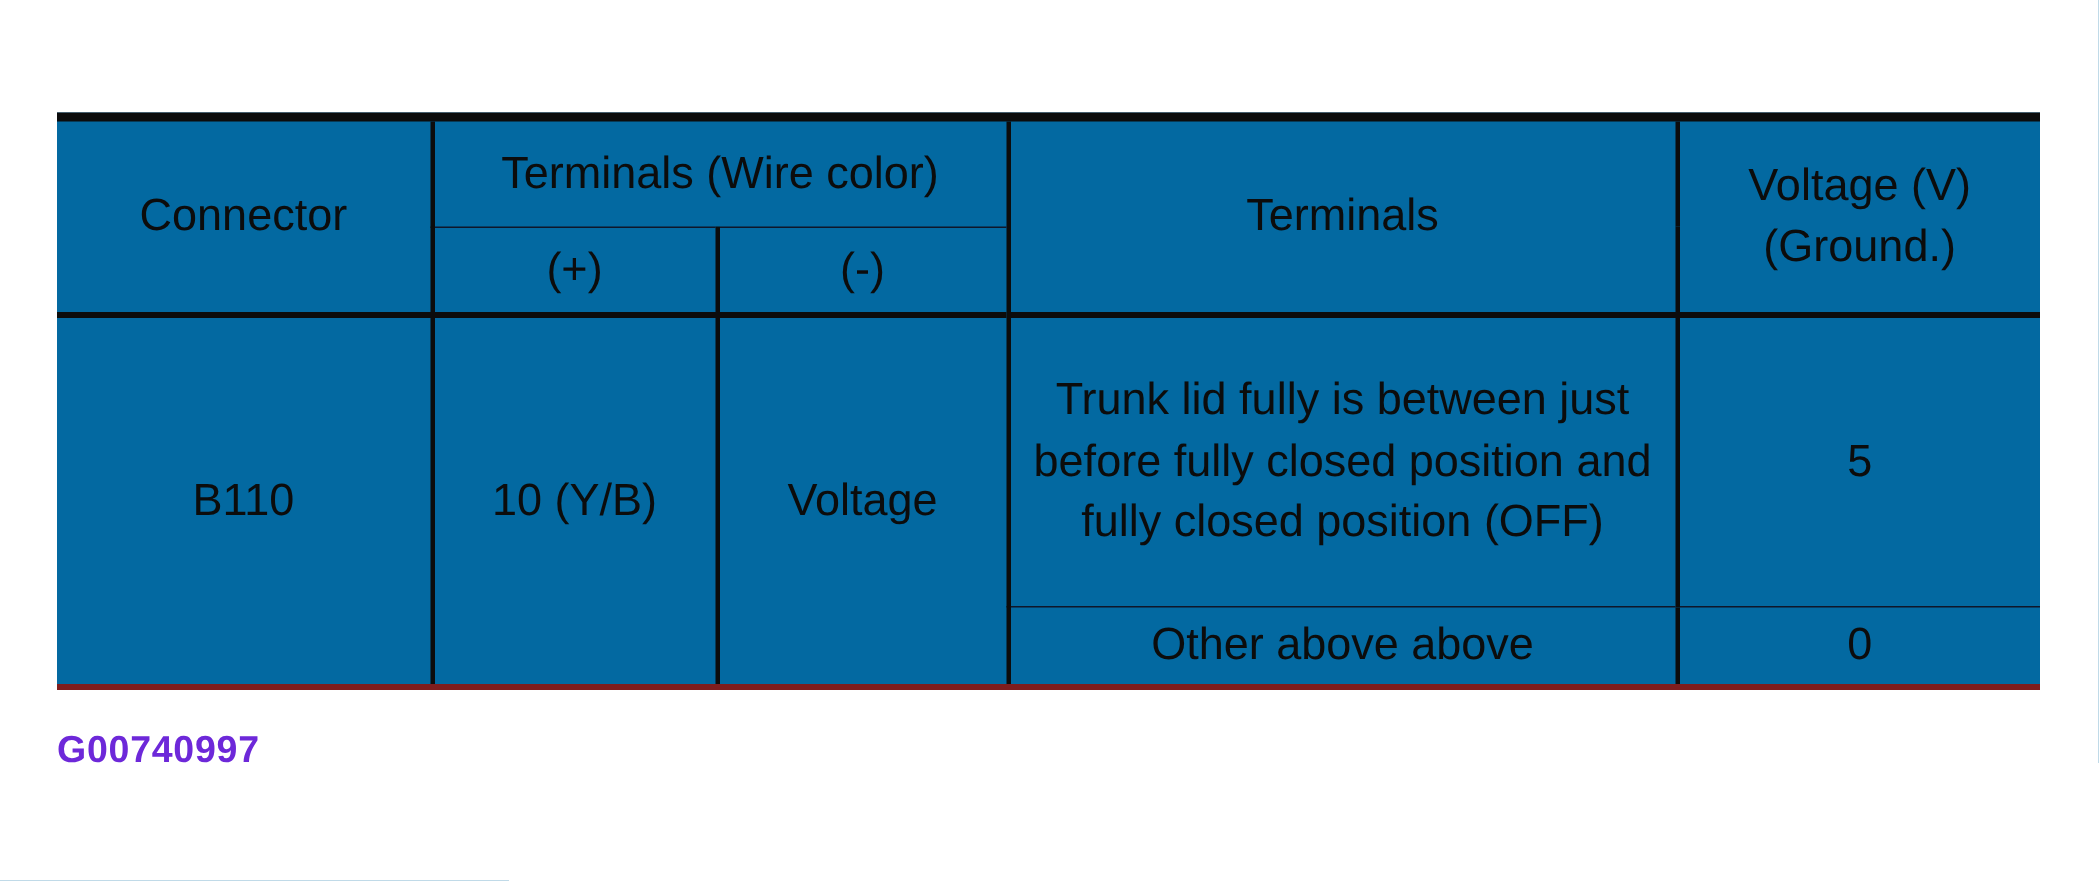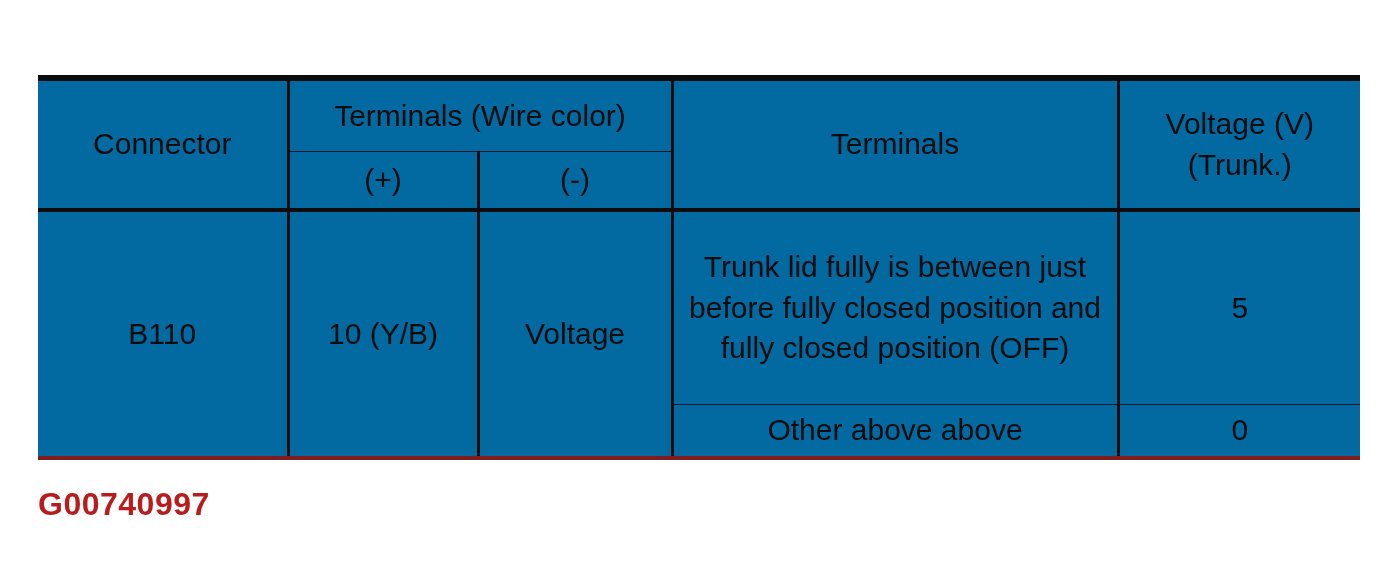--- a/index.html
+++ b/index.html
@@ -64,24 +64,24 @@
     padding-top: 6px;
     padding-bottom: 6px;
   }
 
   .two-line span { display: block; }
 
   .figure-id {
     position: absolute;
     left: 38px;
     top: 486px;
-    font-size: 32px;
+    font-size: 25px;
     font-weight: bold;
     letter-spacing: 0.5px;
-    color: #b91c1c;
+    color: #6d28d9;
   }
 </style>
 </head>
 <body>
 
 <div class="doc-table-wrap">
   <table class="spec-table">
     <colgroup>
       <col style="width:250px">
       <col style="width:190px">
@@ -89,21 +89,21 @@
       <col style="width:446px">
       <col style="width:242px">
     </colgroup>
     <tbody>
       <tr style="height:73px">
         <td rowspan="2" class="top-rule v-r head-rule">Connector</td>
         <td colspan="2" class="top-rule v-r sub-rule">Terminals (Wire color)</td>
         <td rowspan="2" class="top-rule v-r head-rule">Terminals</td>
         <td rowspan="2" class="top-rule head-rule two-line">
           <span>Voltage (V)</span>
-          <span>(Trunk.)</span>
+          <span>(Ground.)</span>
         </td>
       </tr>
       <tr style="height:59px">
         <td class="v-r head-rule">(+)</td>
         <td class="v-r head-rule">(-)</td>
       </tr>
       <tr style="height:194px">
         <td rowspan="2" class="v-r bottom-rule">B110</td>
         <td rowspan="2" class="v-r bottom-rule">10 (Y/B)</td>
         <td rowspan="2" class="v-r bottom-rule">Voltage</td>

